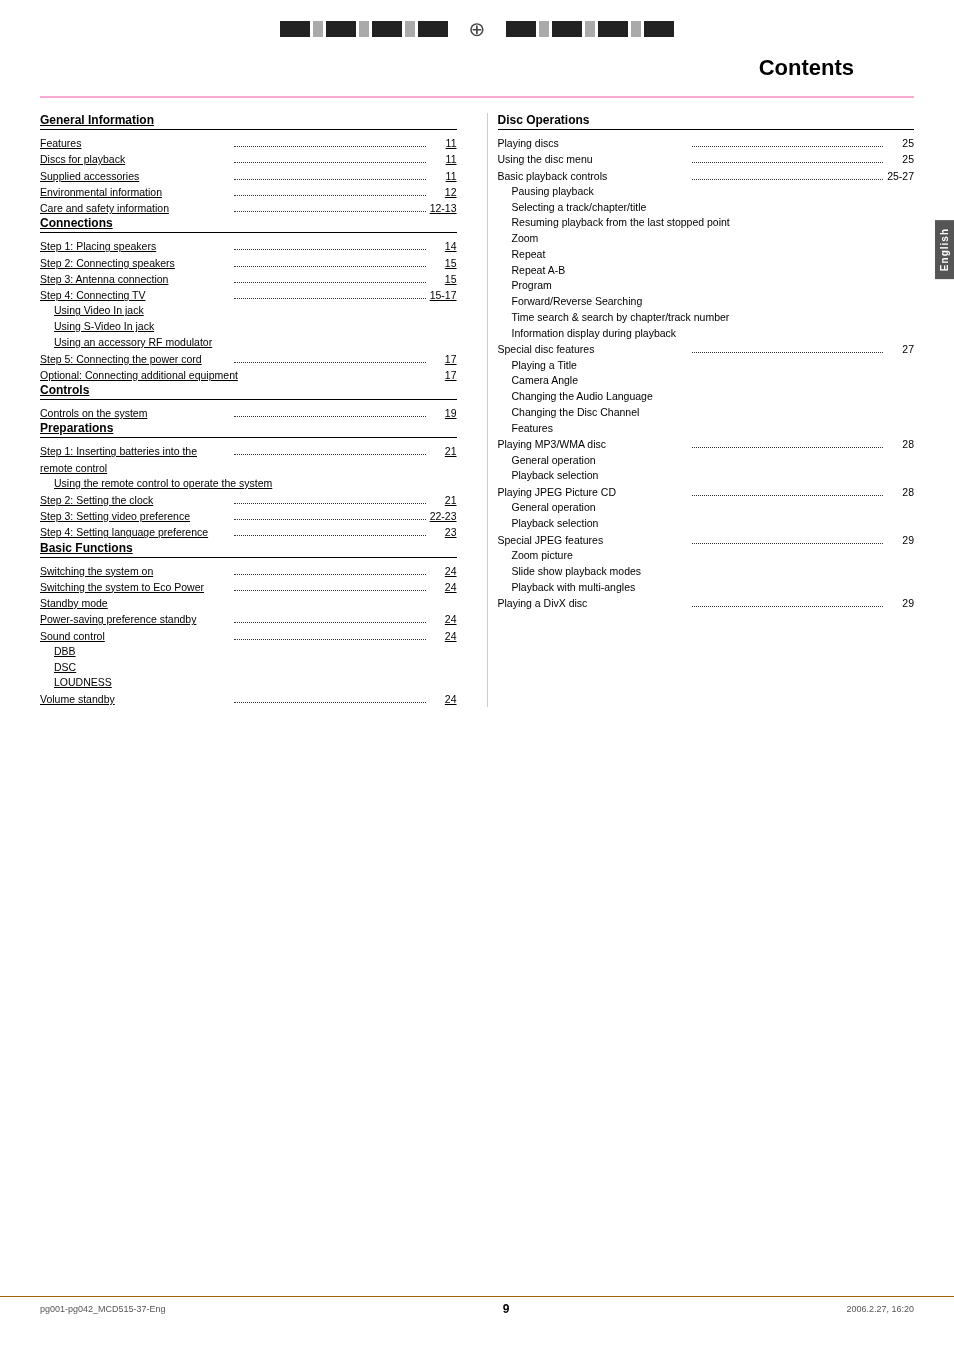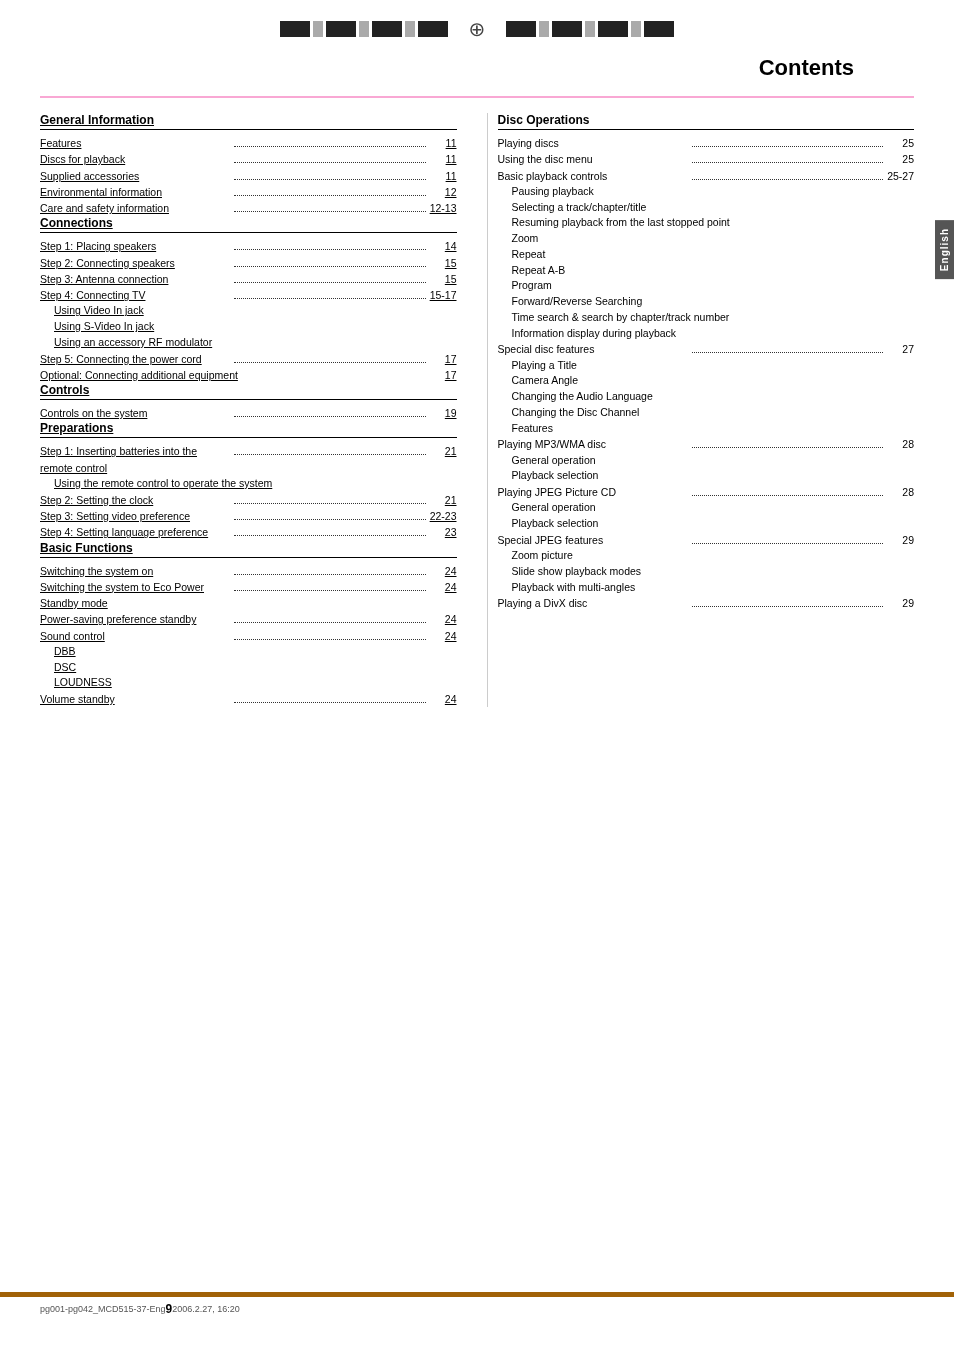--- a/index.html
+++ b/index.html
@@ -135,23 +135,24 @@
       font-size: 10.5px;
     }
 
     
     .footer {
       position: absolute;
       bottom: 30px;
       left: 0;
       right: 0;
       display: flex;
+      justify-content: space-between;
       align-items: center;
       padding: 5px 40px;
-      border-top: 5px solid #a16207;
+      border-top: 1px solid #a16207;
       font-size: 9px;
       color: #555;
     }
     .footer-center {
       font-size: 12px;
       font-weight: bold;
       color: #000;
     }
   </style>
 </head>

